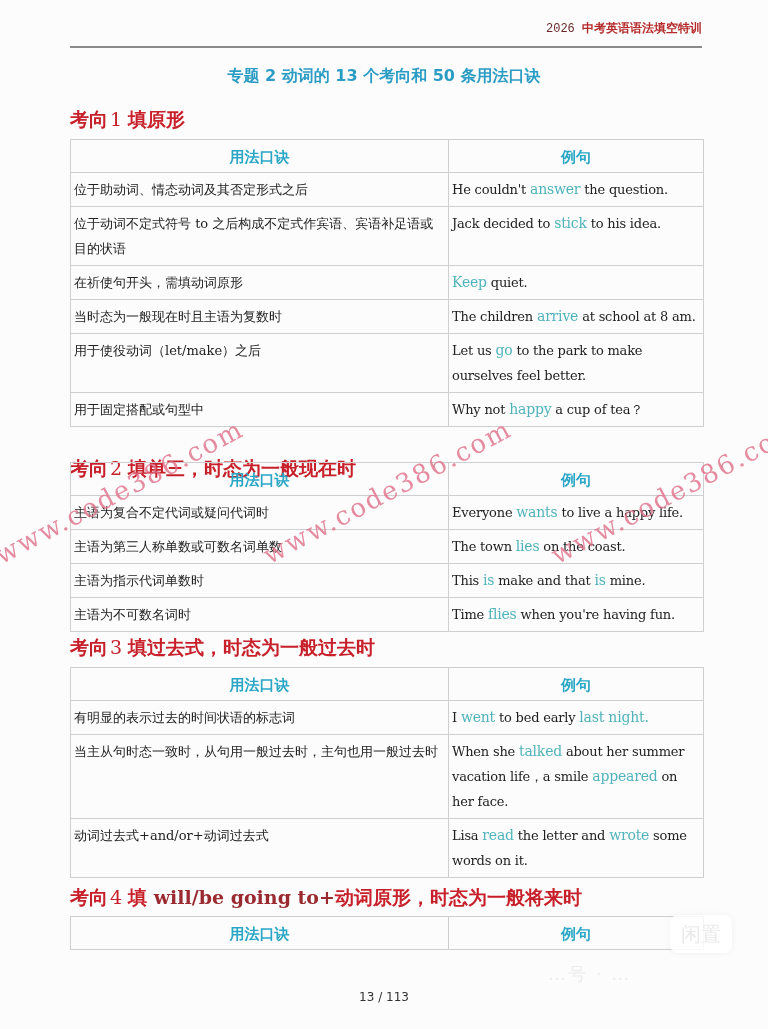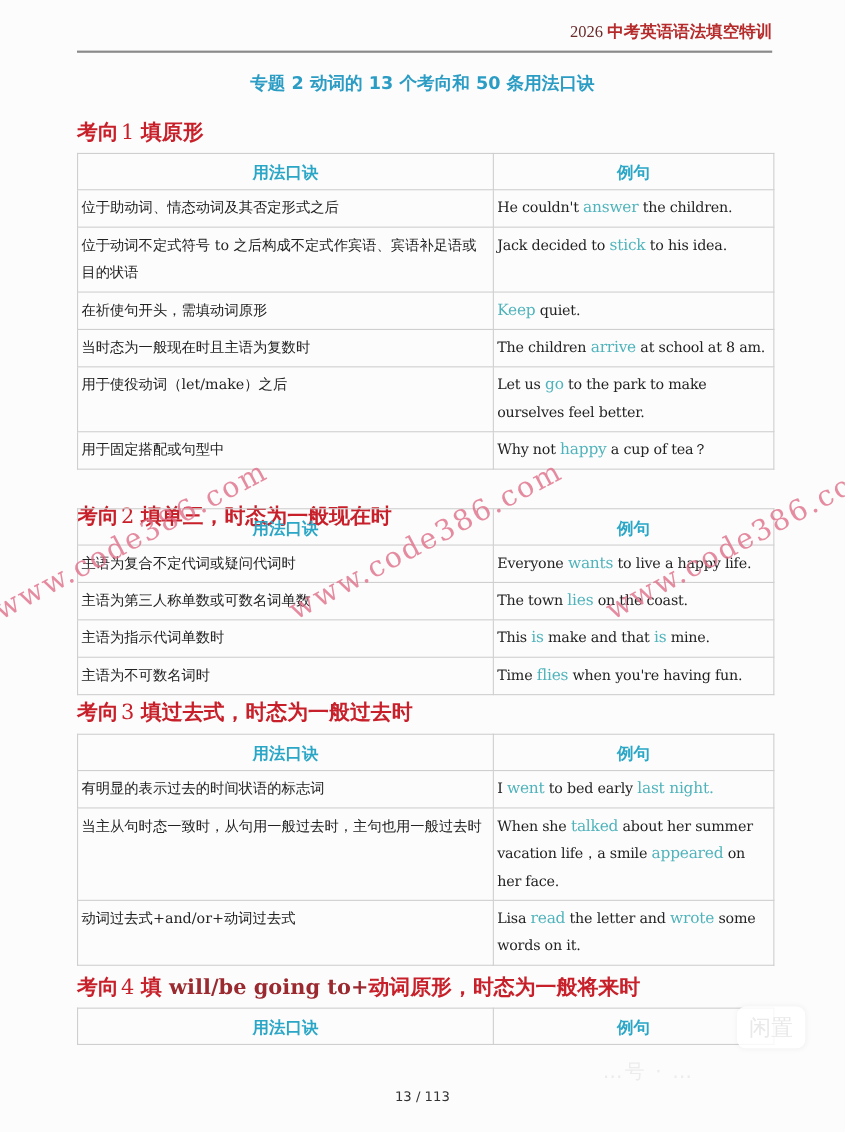--- a/index.html
+++ b/index.html
@@ -8,22 +8,22 @@
     background: #fcfcfc;
     font-family: "DejaVu Serif", "Liberation Serif", serif;
     color: #222;
   }
   .page-header {
     position: absolute; left: 70px; right: 66px; top: 14px; height: 32px;
     border-bottom: 2px solid #8a8a8a;
   }
   .page-header .hdr-title {
     position: absolute; right: 0; top: 6px;
-    font-family: Liberation Serif, serif;
-    font-size: 15px; color: #b52a2a; font-weight: bold;
+    font-family: Liberation Mono, monospace;
+    font-size: 12px; color: #b52a2a; font-weight: bold;
   }
   .page-header .hdr-year { color: #6a2a2a; font-weight: normal; }
   .doc-title {
     position: absolute; left: 0; right: 0; top: 66px; text-align: center;
     font-family: "DejaVu Sans", "Liberation Sans", sans-serif;
     font-size: 16px; font-weight: bold; color: #2b9cc4;
   }
   .section-heading {
     position: absolute; left: 70px;
     font-family: "DejaVu Sans", "Liberation Sans", sans-serif;
@@ -93,21 +93,21 @@
     </colgroup>
   <thead>
       <tr>
     <th>用法口诀</th>
     <th>例句</th>
   </tr>
     </thead>
   <tbody>
       <tr>
         <td>位于助动词、情态动词及其否定形式之后</td>
-        <td class="ex"><span>He couldn't </span><span class="hl">answer</span><span> the children.</span></td>
+        <td class="ex"><span>He couldn't </span><span class="hl">answer</span><span> the question.</span></td>
       </tr>
       <tr>
         <td>位于动词不定式符号 to 之后构成不定式作宾语、宾语补足语或目的状语</td>
         <td class="ex"><span>Jack decided to </span><span class="hl">stick</span><span> to his idea.</span></td>
       </tr>
       <tr>
         <td>在祈使句开头，需填动词原形</td>
         <td class="ex"><span class="hl">Keep</span><span> quiet.</span></td>
       </tr>
       <tr>

